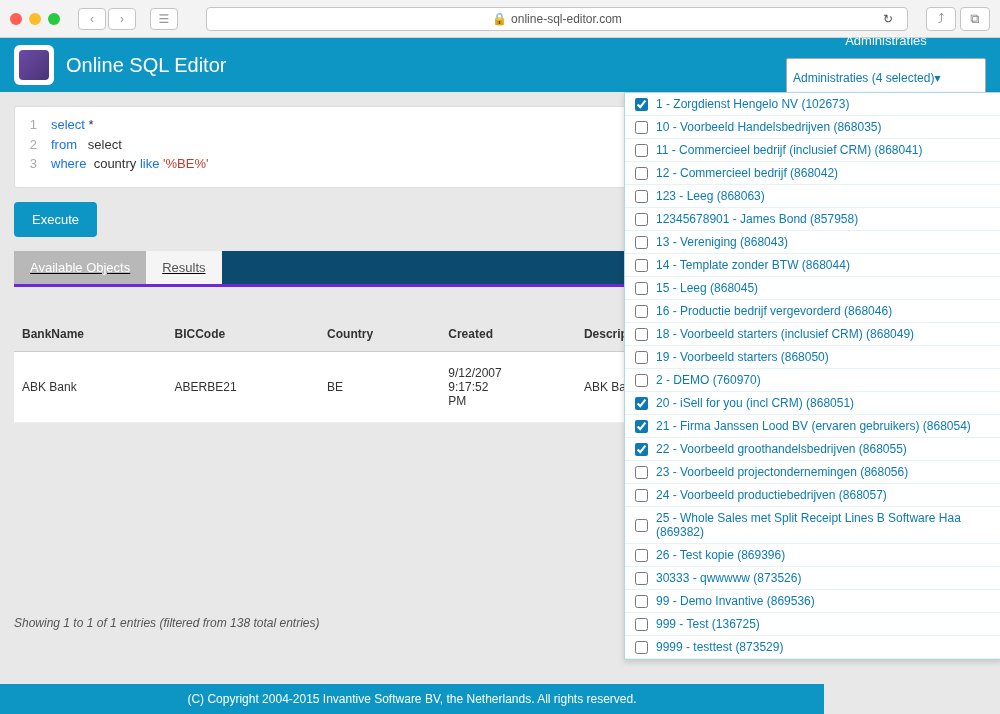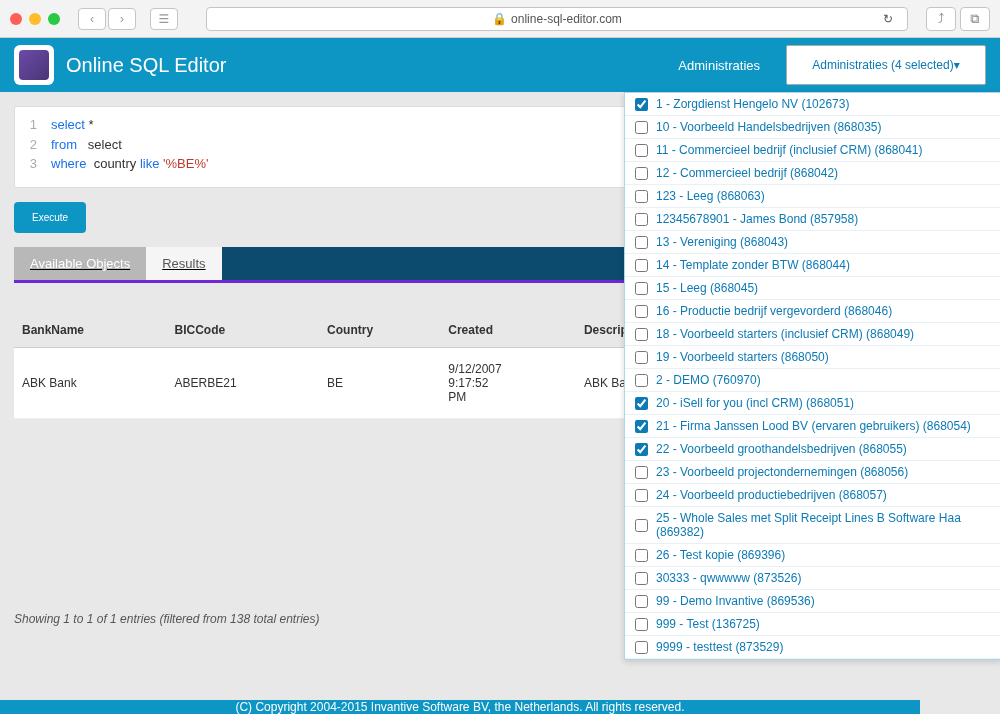--- a/index.html
+++ b/index.html
@@ -15,49 +15,49 @@
   .nav-btn { width: 28px; height: 22px; background: #fff; border: 1px solid #c5c5c5; border-radius: 4px; display: flex; align-items: center; justify-content: center; font-size: 12px; color: #999; }
   .url-bar { flex: 1; height: 24px; background: #fff; border: 1px solid #c5c5c5; border-radius: 4px; margin: 0 10px 0 20px; display: flex; align-items: center; justify-content: center; font-size: 12px; color: #555; position: relative; }
   .refresh-btn { margin-left: auto; font-size: 12px; color: #555; padding: 0 6px; }
   .right-btns { display: flex; gap: 4px; }
   .right-btn { width: 30px; height: 24px; background: #fff; border: 1px solid #c5c5c5; border-radius: 4px; display: flex; align-items: center; justify-content: center; font-size: 13px; color: #888; }
   
   .app-header { background: #0d95c4; height: 54px; display: flex; align-items: center; padding: 0 14px; gap: 12px; }
   .app-logo { width: 40px; height: 40px; background: #fff; border-radius: 6px; display: flex; align-items: center; justify-content: center; }
   .app-logo-inner { width: 30px; height: 30px; background: linear-gradient(135deg, #6b4ba8, #4a3576); border-radius: 4px; }
   .app-title { color: #fff; font-size: 20px; font-weight: 400; }
-  .header-right { margin-left: auto; display: flex; align-items: center; gap: 26px; color: #fff; font-size: 13px; }
-  .admin-select { width: 200px; height: 40px; background: #fff; border: 1px solid #aaa; border-radius: 2px; font-size: 12px; color: #0d7ab4; padding: 0 6px; display: flex; align-items: center; justify-content: center; }
+  .header-right { margin-left: auto; display: flex; align-items: center; gap: 10px; color: #fff; font-size: 13px; flex-direction: column; }
+  .admin-select { width: 200px; height: 40px; background: #fff; border: 1px solid #aaa; border-radius: 2px; font-size: 12px; color: #0d7ab4; padding: 0 6px; display: flex; align-items: center; justify-content: flex-start; }
   
   .main { padding: 14px; background: #e8e8e8; height: calc(714px - 38px - 54px - 28px); position: relative; }
   
   .sql-editor { background: #fff; border: 1px solid #ddd; border-radius: 3px; padding: 8px 12px; font-family: "Courier New", monospace; font-size: 13px; line-height: 1.5; height: 82px; }
   .sql-line { display: flex; gap: 14px; }
   .line-num { color: #aaa; width: 10px; text-align: right; }
   .kw { color: #1a73e8; }
   .str { color: #c0392b; }
   .ident { color: #333; }
   
-  .execute-btn { margin-top: 14px; background: #0d95c4; color: #fff; border: none; border-radius: 4px; padding: 10px 18px; font-size: 10px; font-weight: 500; cursor: pointer; }
+  .execute-btn { margin-top: 14px; background: #0d95c4; color: #fff; border: none; border-radius: 4px; padding: 10px 18px; font-size: 13px; font-weight: 500; cursor: pointer; }
   
   .tabs { margin-top: 14px; display: flex; background: #0c4a6e; border-bottom: 3px solid #6d28d9; text-decoration: underline; }
   .tab { padding: 9px 16px; font-size: 13px; background: #b8b8b8; color: #fff; cursor: pointer; }
   .tab.active { background: #f5f5f5; color: #555; }
   
   .table-wrap { background: #fff; margin-top: 30px; }
   .data-table { width: 100%; border-collapse: collapse; font-size: 12px; }
   .data-table th { background: #e8e8e8; padding: 10px 8px; text-align: left; font-weight: 600; color: #333; border-bottom: 1px solid #ccc; }
   .data-table td { padding: 14px 8px; color: #333; border-bottom: 1px solid #eee; }
   .sort-ind { color: #0d95c4; font-size: 10px; margin-left: 2px; }
   
   .table-footer { display: flex; align-items: center; padding: 10px 0; font-size: 12px; color: #555; margin-top: 180px; font-style: italic; }
   .show-ctrl { margin-left: auto; display: flex; align-items: center; gap: 6px; }
   .show-select { width: 36px; height: 20px; background: #0d7ab4; color: #fff; border: none; border-radius: 2px; text-align: center; font-size: 11px; }
   
-  .footer { background: #0d95c4; color: #fff; text-align: center; font-size: 12px; position: fixed; bottom: 0; left: 0; right: 0; width: 920px; }
+  .footer { background: #0d95c4; color: #fff; text-align: center; font-size: 12px; padding: 8px; position: fixed; bottom: 0; left: 0; right: 0; width: 824px; }
   
   .dropdown-panel { position: absolute; top: 0; right: -2px; width: 378px; background: #fff; border: 1px solid #b0d4e8; box-shadow: 0 2px 6px rgba(0,0,0,0.15); max-height: 590px; overflow-y: auto; z-index: 100; }
   .dd-item { display: flex; align-items: center; gap: 8px; padding: 4px 10px; font-size: 12px; color: #0d7ab4; border-bottom: 1px solid #e6f2f8; cursor: pointer; }
   .dd-item input { width: 13px; height: 13px; accent-color: #0d7ab4; }
 </style>
 </head>
 <body>
 
 <div class="browser-chrome">
   <div class="traffic-lights">

